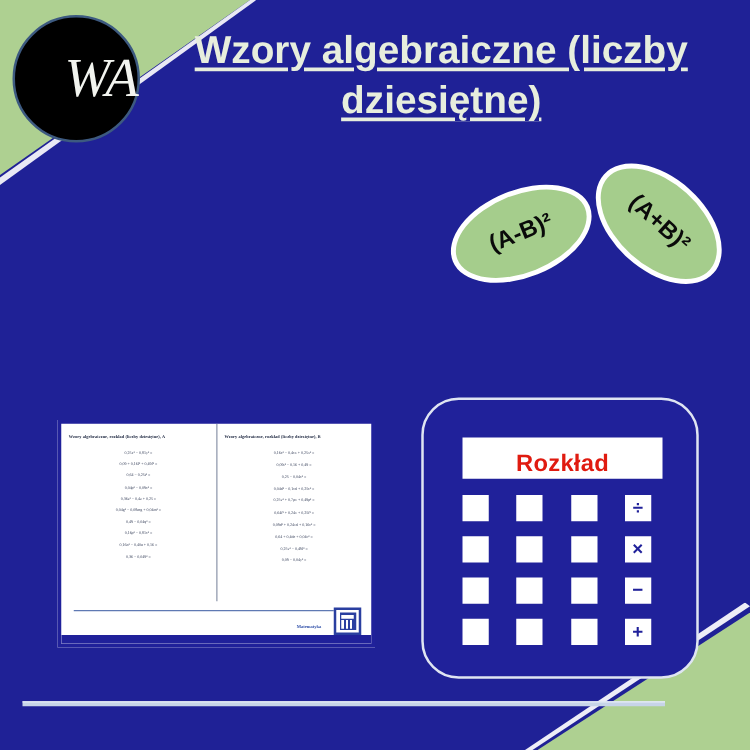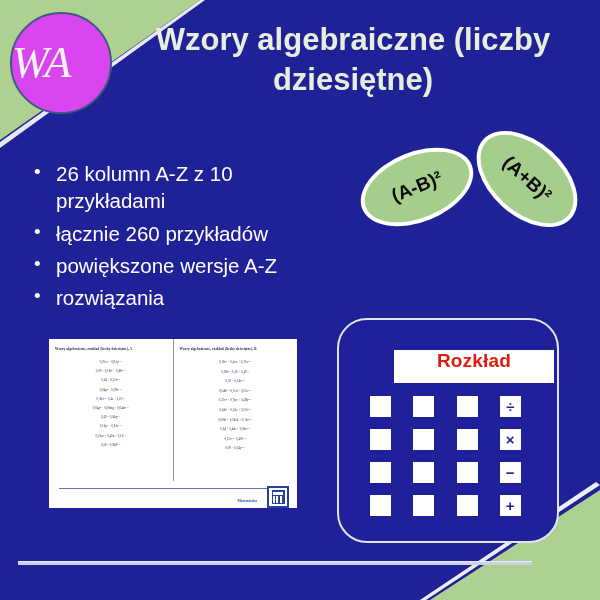--- a/index.html
+++ b/index.html
@@ -36,41 +36,42 @@
   }
   .bottom-rule{
     position:absolute;left:18px;top:561px;width:514px;height:3px;
     background:#c7d4e8;border-top:1px solid #e8eef7;
   }
 
   
   .logo{
     position:absolute;left:10px;top:12px;width:98px;height:98px;
     border-radius:50%;
-    background:#d946ef;
+    background:#000000;
     border:2px solid #3d5a80;
-    display:flex;align-items:center;justify-content:flex-start;
+    display:flex;align-items:center;justify-content:flex-end;
   }
   .logo-text{
     font-family:"Liberation Serif", serif;
     font-style:italic;
     font-size:44px;
     color:#f2f4ef;
     letter-spacing:-1px;
     line-height:1;
   }
 
   
   .title{
     position:absolute;left:118px;top:20px;width:470px;
     text-align:center;
     font-size:31px;
     font-weight:bold;
     color:#e7eedd;
     line-height:1.28;
+    text-decoration:underline;
     text-underline-offset:4px;
     text-decoration-thickness:3px;
   }
 
   
   .bullets{
     position:absolute;left:30px;top:160px;width:310px;
     list-style:none;margin:0;padding:0;
   }
   .bullets li{
@@ -181,21 +182,21 @@
   .calc{
     position:absolute;left:337px;top:318px;width:222px;height:225px;
     background:#20219a;
     border:2px solid #dfe5f2;
     border-radius:30px;
     box-sizing:border-box;
   }
   .calc-display{
     position:absolute;left:31px;top:30px;width:160px;height:33px;
     background:#ffffff;
-    display:flex;align-items:flex-start;justify-content:center;margin-left:24px;
+    display:flex;align-items:flex-end;justify-content:center;
   }
   .calc-display-text{
     color:#e01b10;font-weight:bold;font-size:19px;letter-spacing:.2px;
   }
   .calc-keys{
     position:absolute;left:31px;top:76px;width:160px;
     display:grid;
     grid-template-columns:repeat(4,1fr);
     grid-auto-rows:21px;
     gap:12px 13px;
@@ -218,26 +219,20 @@
   <div class="corner-br"></div>
   <div class="corner-br-edge"></div>
   <div class="bottom-rule"></div>
 
   <div class="logo">
     <span class="logo-text">WA</span>
   </div>
 
   <div class="title">Wzory algebraiczne (liczby dziesiętne)</div>
 
-  <ul class="bullets">
-    <li>26 kolumn A-Z z 10 przykładami</li>
-    <li>łącznie 260 przykładów</li>
-    <li>powiększone wersje A-Z</li>
-    <li>rozwiązania</li>
-  </ul>
 
   <div class="ellipse ell-1">
     <span>(A-B)²</span>
   </div>
   <div class="ellipse ell-2">
     <span>(A+B)²</span>
   </div>
 
   <div class="doc">
     <div class="doc-cols">

